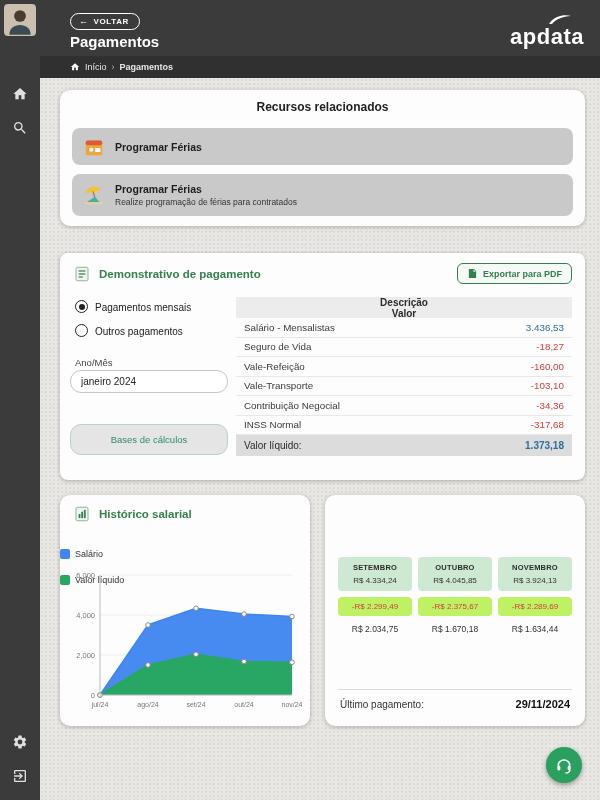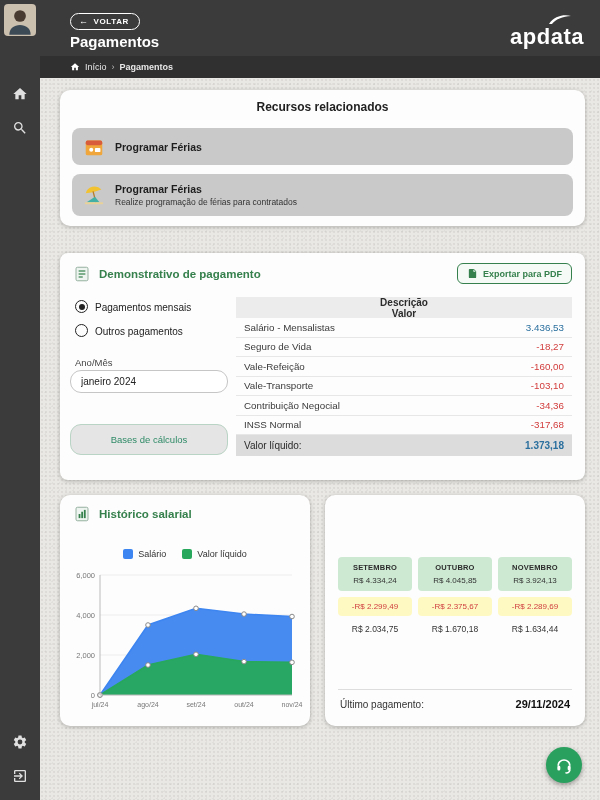--- a/index.html
+++ b/index.html
@@ -69,32 +69,32 @@
   .pay-table { position:absolute; left:176px; top:44px; right:13px; }
   .t-head,.t-row,.t-foot { display:flex; justify-content:space-between; align-items:center; padding:0 8px; }
   .t-head { height:21px; background:#ececec; font-size:10px; font-weight:bold; color:#2b2b2b;flex-direction:column; }
   .t-row { height:19.5px; border-bottom:1px solid #e7e7e7; font-size:9.8px; color:#3a3a3a; }
   .t-val { text-align:right; }
   .t-foot { height:21px; background:#dcdcdc; font-size:10px; color:#2b2b2b; }
   .t-foot .t-val { font-weight:bold; }
 
   
   .card-history { left:20px; top:417px; width:250px; height:231px; }
-  .legend { position:absolute; top:54px; left:0; width:100%; display:flex; justify-content:center; gap:16px; }
+  .legend { position:absolute; top:54px; left:0; width:100%; display:flex; justify-content:center; gap:16px;flex-direction:column; }
   .legend-item { display:flex; align-items:center; gap:5px; font-size:9px; color:#333; }
   .sw { width:10px; height:10px; border-radius:2px; display:inline-block; }
 
   
   .card-comp { left:285px; top:417px; width:260px; height:231px; }
   .comp-cols { position:absolute; left:13px; right:13px; top:62px; display:flex; gap:6px; }
   .comp-col { flex:1; text-align:center; }
   .chip-green { background:#cde9d2; border-radius:4px; padding:6px 2px 6px; }
   .comp-month { font-size:7.5px; font-weight:bold; color:#2c2c2c; letter-spacing:.2px; }
   .comp-gross { font-size:8px; color:#333; margin-top:4px; }
-  .chip-pink { background:#fef9c3; border-radius:4px; padding:5px 2px; margin-top:6px; }
+  .chip-pink { background:#bef264; border-radius:4px; padding:5px 2px; margin-top:6px; }
   .comp-deduction { font-size:8px; color:#cf3d3d; }
   .comp-net { font-size:8.5px; color:#333; margin-top:8px; }
   .comp-divider { position:absolute; left:13px; right:13px; top:194px; border-top:1px solid #ddd; }
   .comp-bottom { position:absolute; left:15px; right:15px; top:203px; display:flex; justify-content:space-between; align-items:baseline;gap:48px; }
   .last-pay-label { font-size:10px; color:#333; }
   .last-pay-value { font-size:11px; font-weight:bold; color:#111; }
 
   
   .fab { position:absolute; left:506px; top:669px; width:36px; height:36px; border-radius:50%;
     background:#2aa05e; border:none; box-shadow:0 2px 5px rgba(0,0,0,.35); cursor:pointer;

